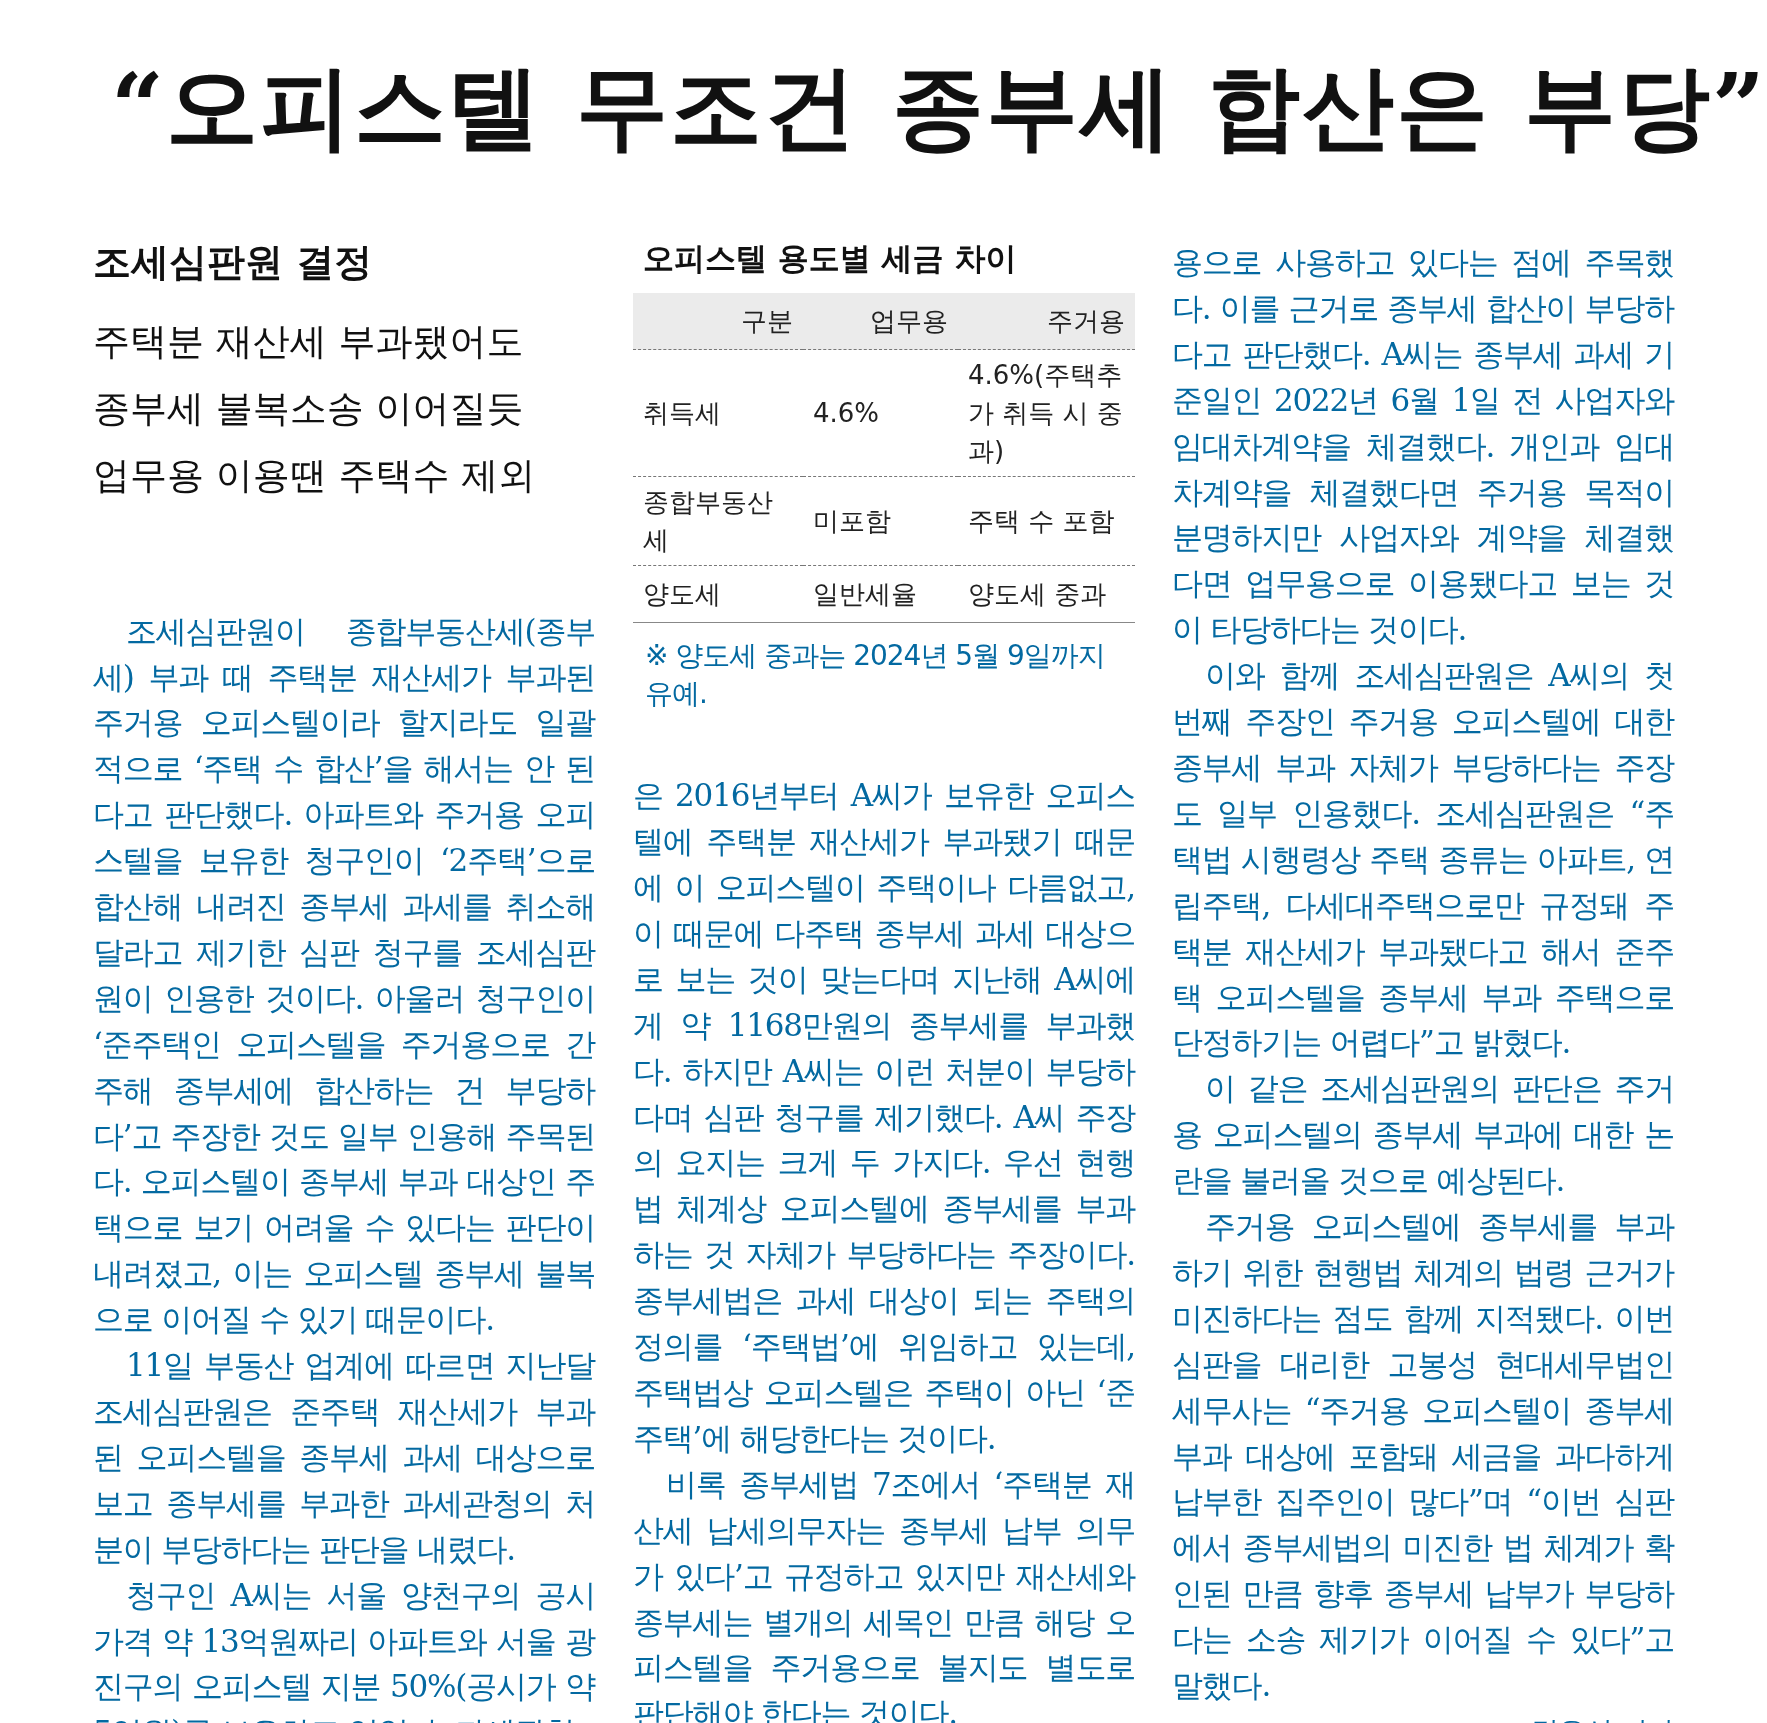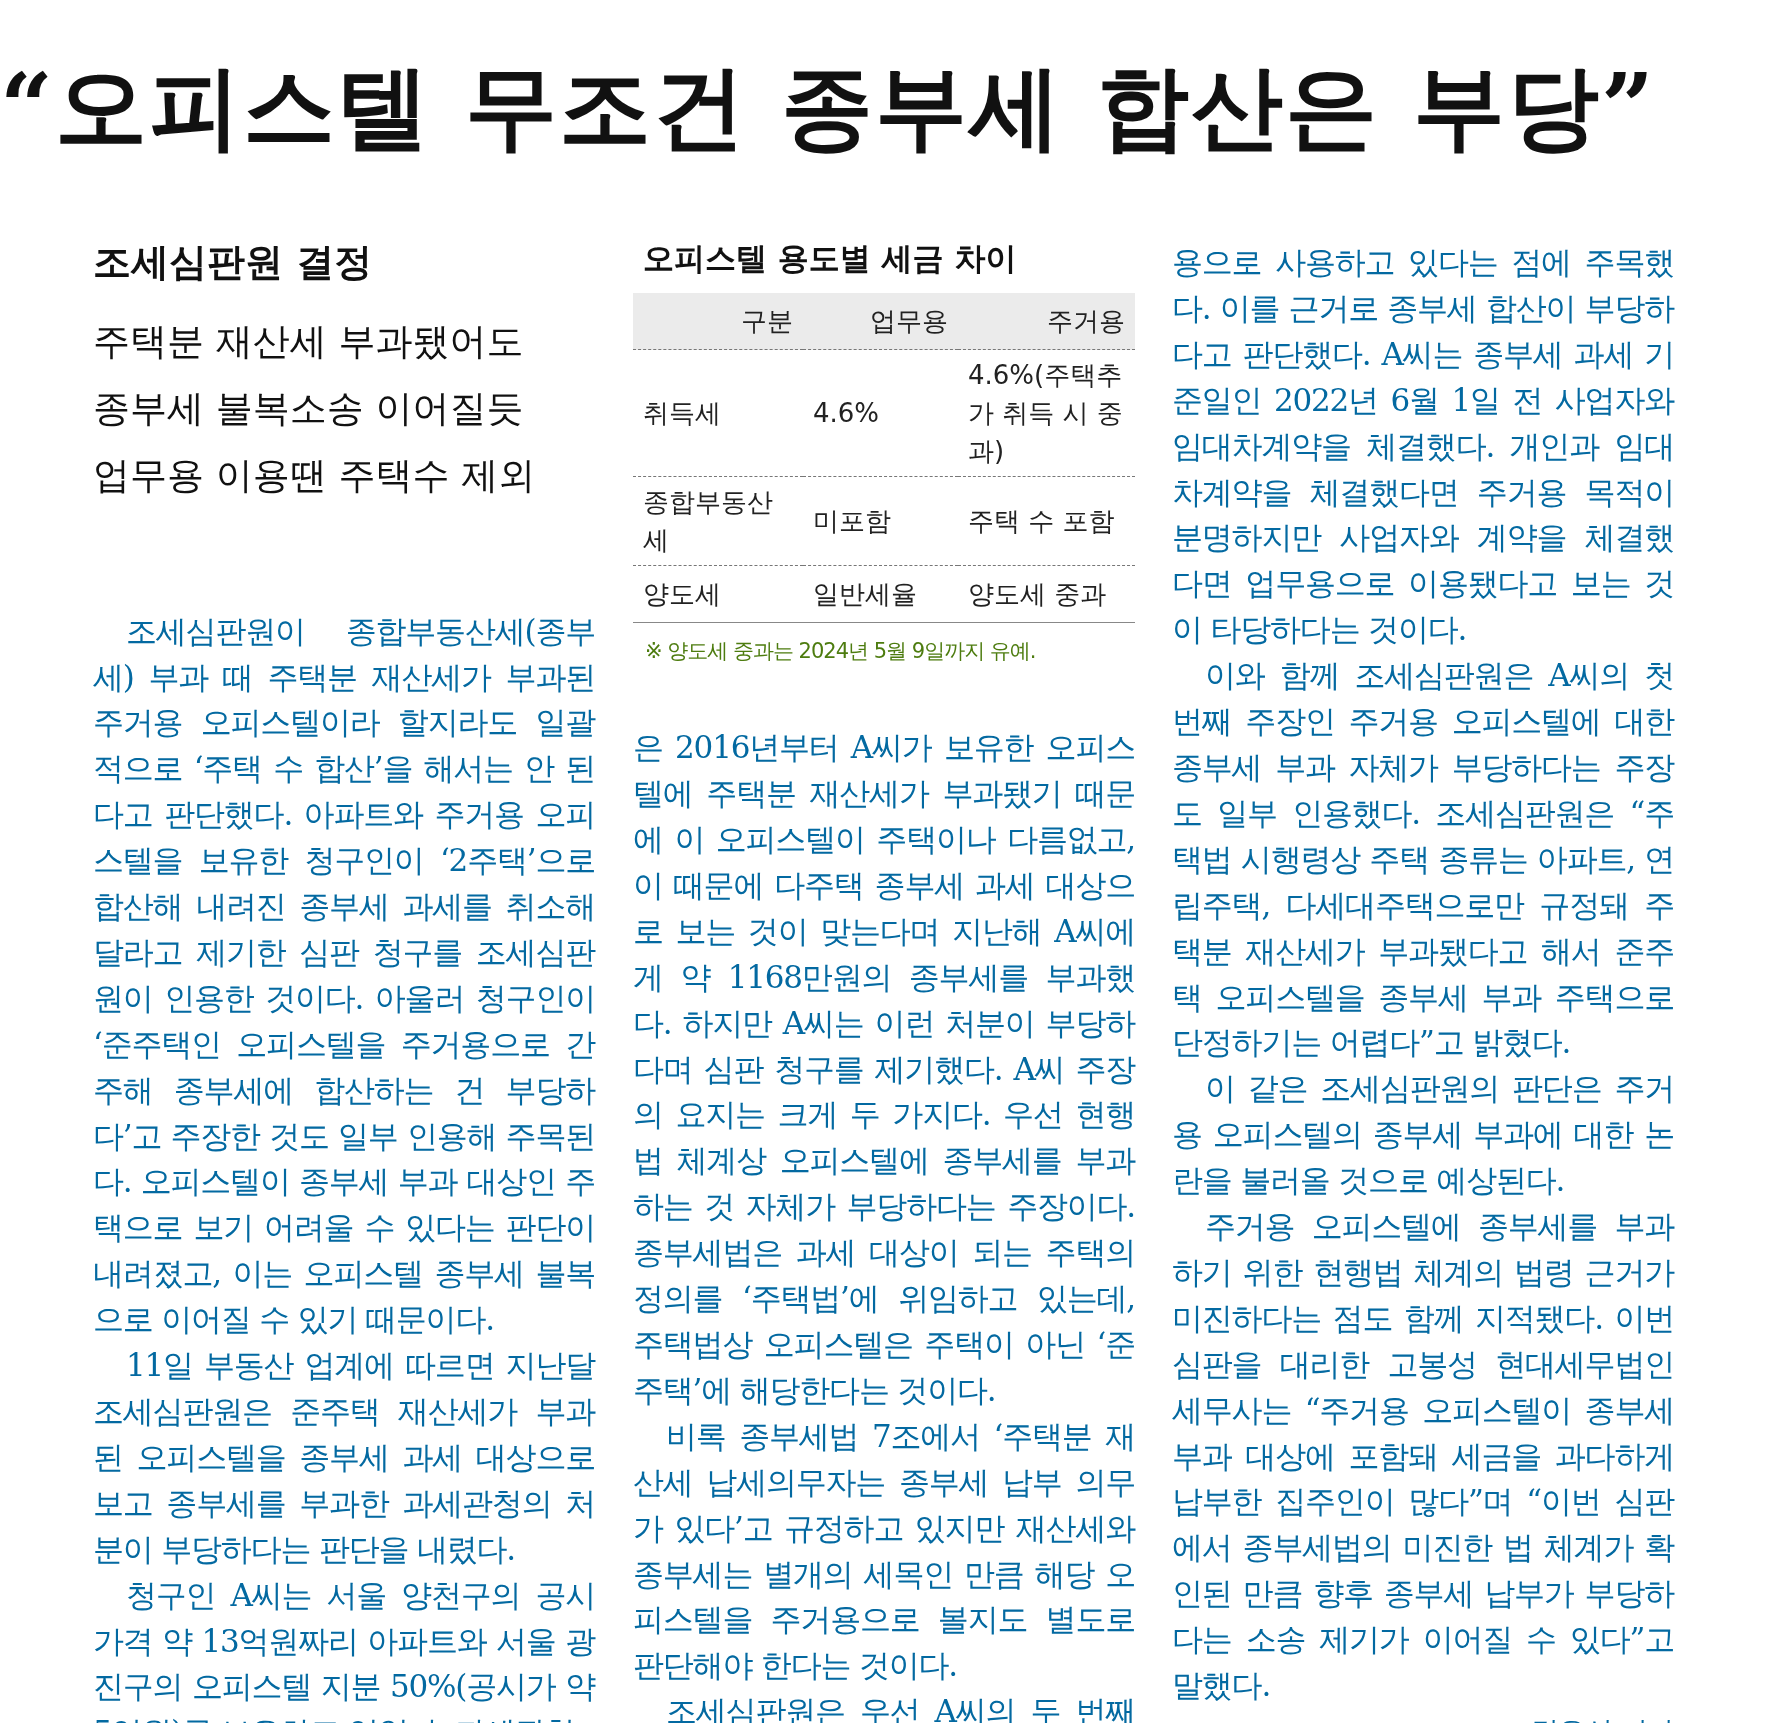--- a/index.html
+++ b/index.html
@@ -1,18 +1,18 @@
 <!DOCTYPE html>
 <html><head>
 <meta charset="utf-8">
 <style>
   html, body { margin:0; padding:0; background:#ffffff; }
   body { width:1767px; height:1723px; overflow:hidden; position:relative; color:#1a1a1a; }
   .headline {
-    position:absolute; left:0; top:52px; width:1767px; text-align:left;
+    position:absolute; left:0; top:52px; width:1767px; text-align:right;
     font-family:"DejaVu Serif", "Liberation Serif", serif; font-weight:700;
     font-size:92px; letter-spacing:2px; color:#111; line-height:1.2;
   }
   .col { position:absolute; top:240px; width:502px; }
   .col1 { left:93px; }
   .col2 { left:633px; }
   .col3 { left:1172px; }
   .kicker {
     font-family:"DejaVu Sans", "Liberation Sans", sans-serif; font-weight:700;
     font-size:38px; margin:0 0 22px 0; color:#111; line-height:1.2;
@@ -38,21 +38,21 @@
     font-family:"DejaVu Sans", "Liberation Sans", sans-serif; font-size:26px; color:#222; }
   table.tax th { background:#ebebeb; font-weight:400; text-align:right; height:56px; padding:0 10px;
     border-bottom:1px dashed #777; }
   table.tax td { padding:6px 10px; border-bottom:1px dashed #777; vertical-align:middle; line-height:38px; }
   table.tax tr.r1 td { height:96px; }
   table.tax tr.r2 td, table.tax tr.r3 td { height:44px; }
   table.tax tr:last-child td { border-bottom:1.5px solid #888; }
   table.tax .c1 { width:150px; }
   table.tax .c2 { width:135px; }
   .tbl-note {
-    font-family:"DejaVu Sans", "Liberation Sans", sans-serif; font-size:21px; color:#4d7c0f;
+    font-family:"DejaVu Sans", "Liberation Sans", sans-serif; font-size:28px; color:#0369a1;
     margin:14px 0 0 12px; letter-spacing:-1px;
   }
   .col2 .body { margin-top:60px; }
   .byline { float:right; font-family:"DejaVu Sans", "Liberation Sans", sans-serif; font-size:28px; letter-spacing:-1px; }
 </style>
 </head>
 <body>
 
 <div class="headline">“오피스텔 무조건 종부세 합산은 부당”</div>
 

